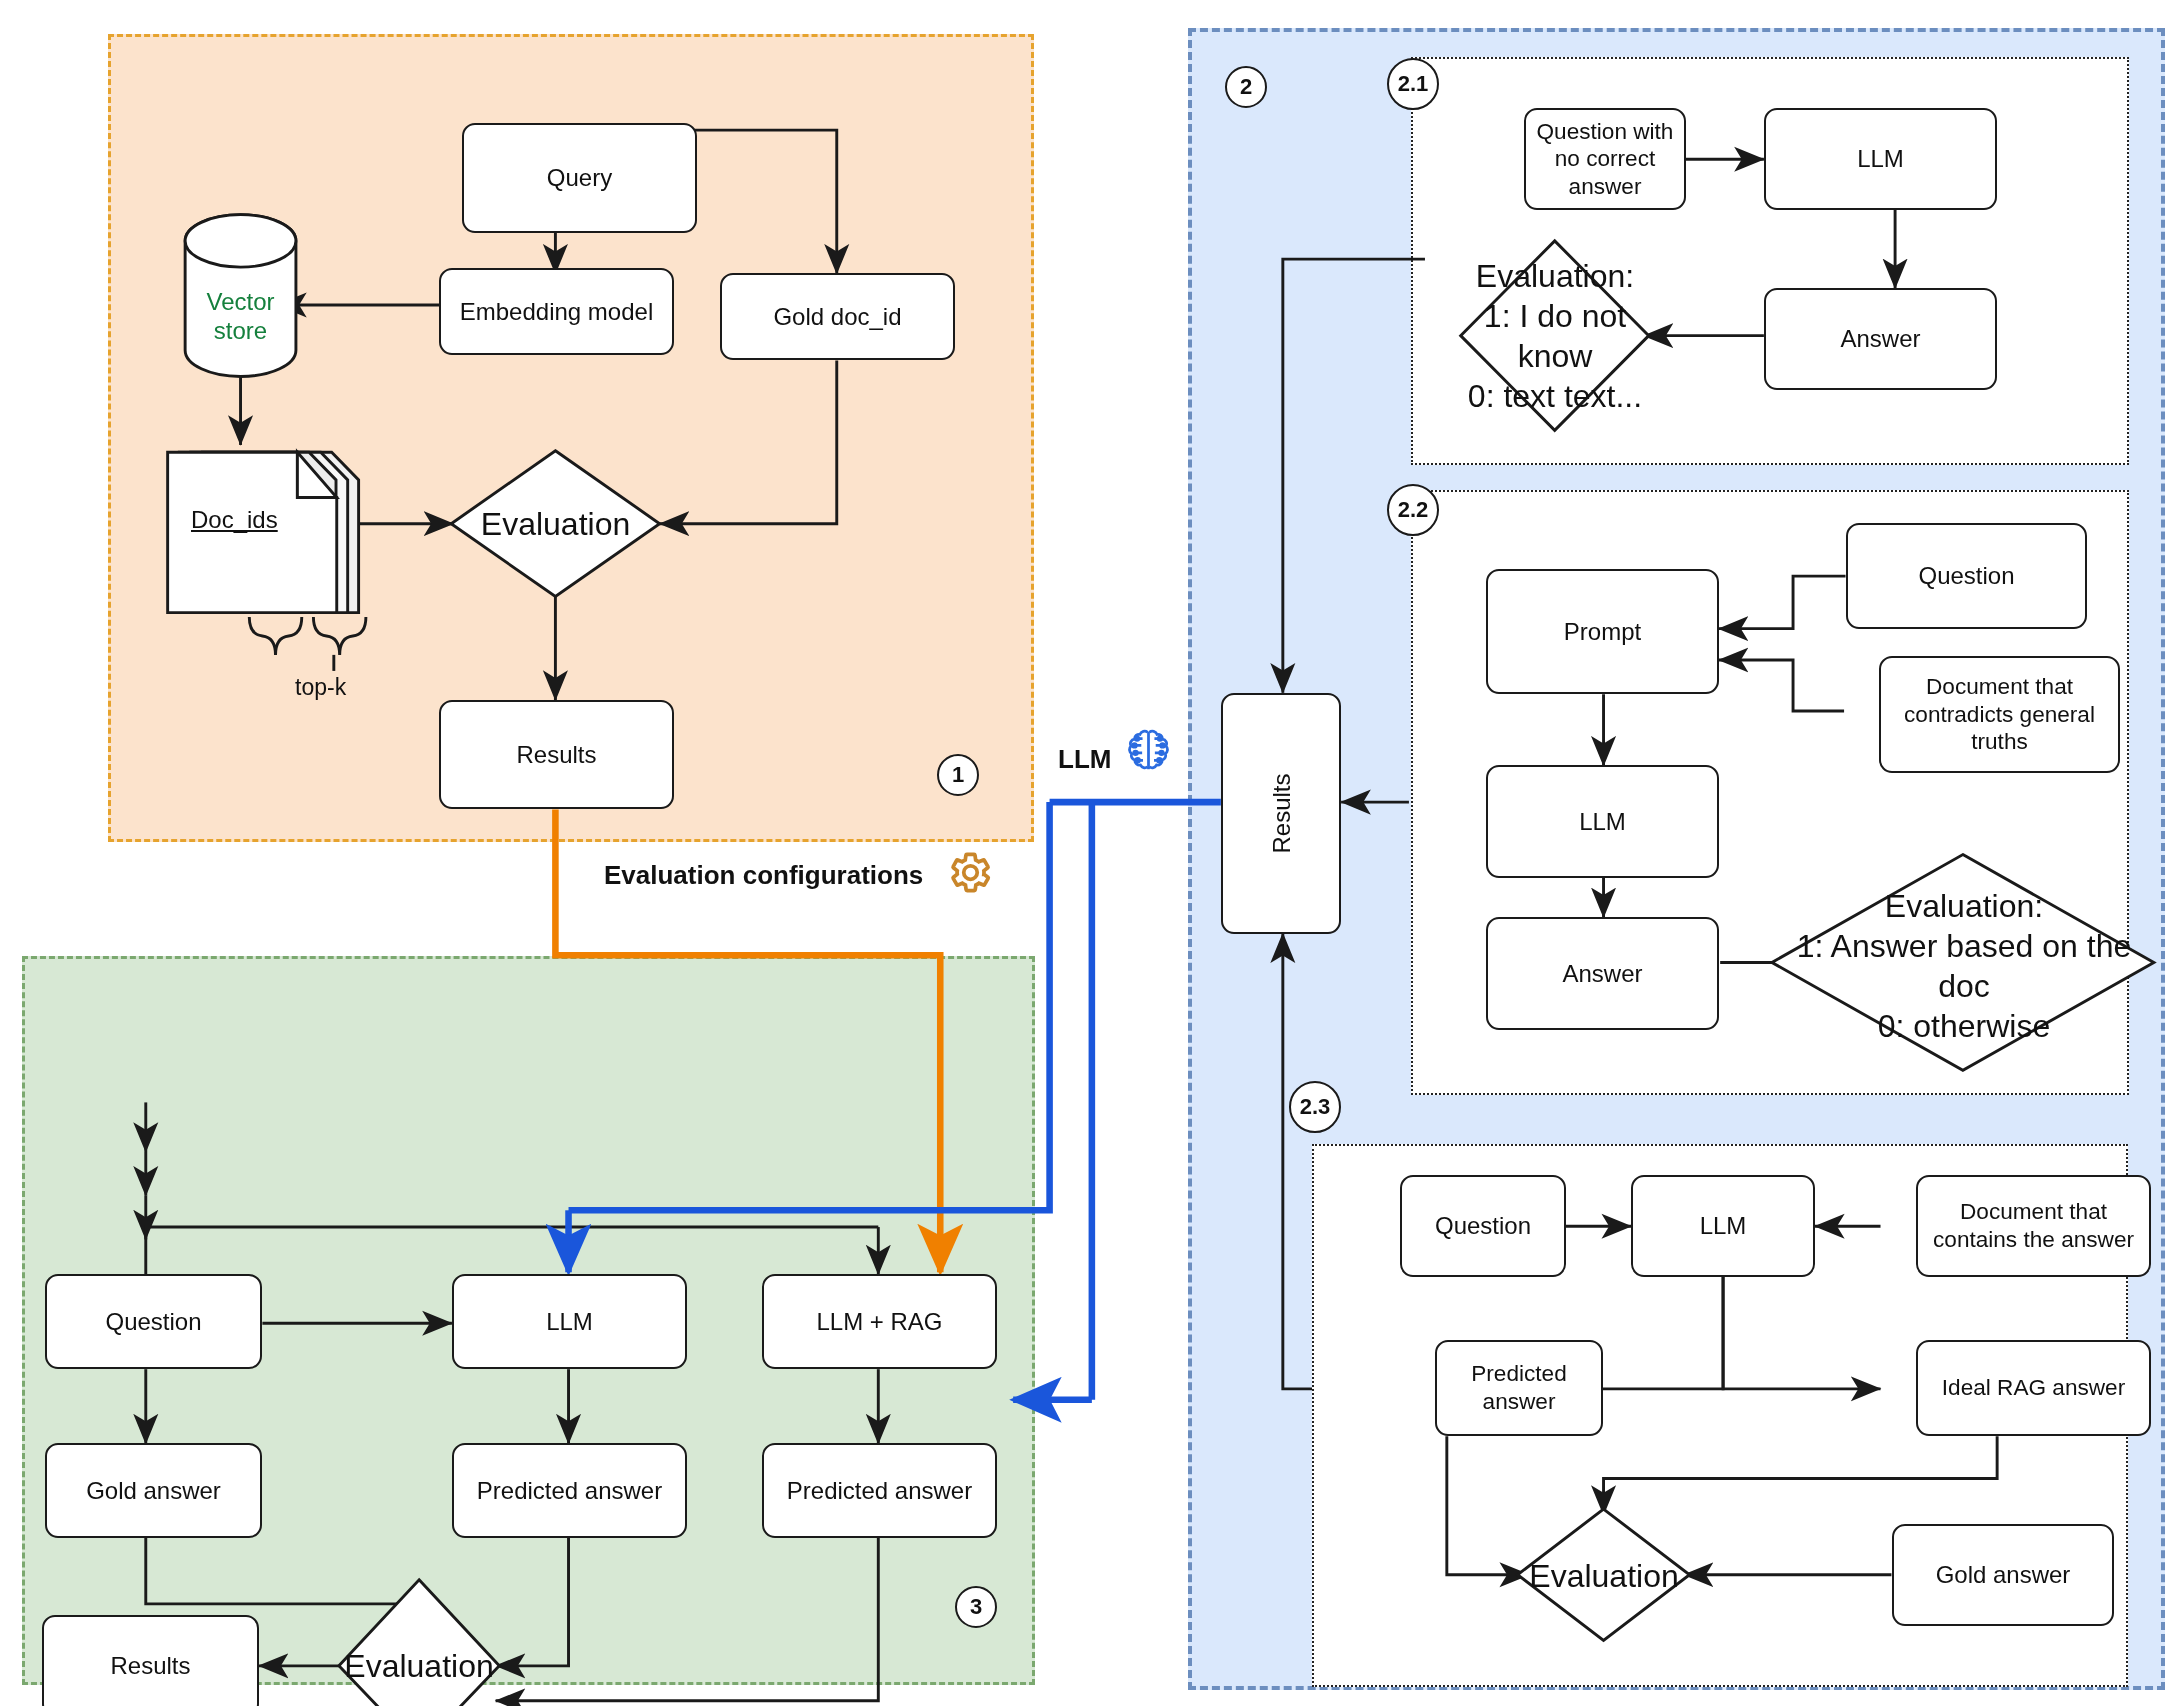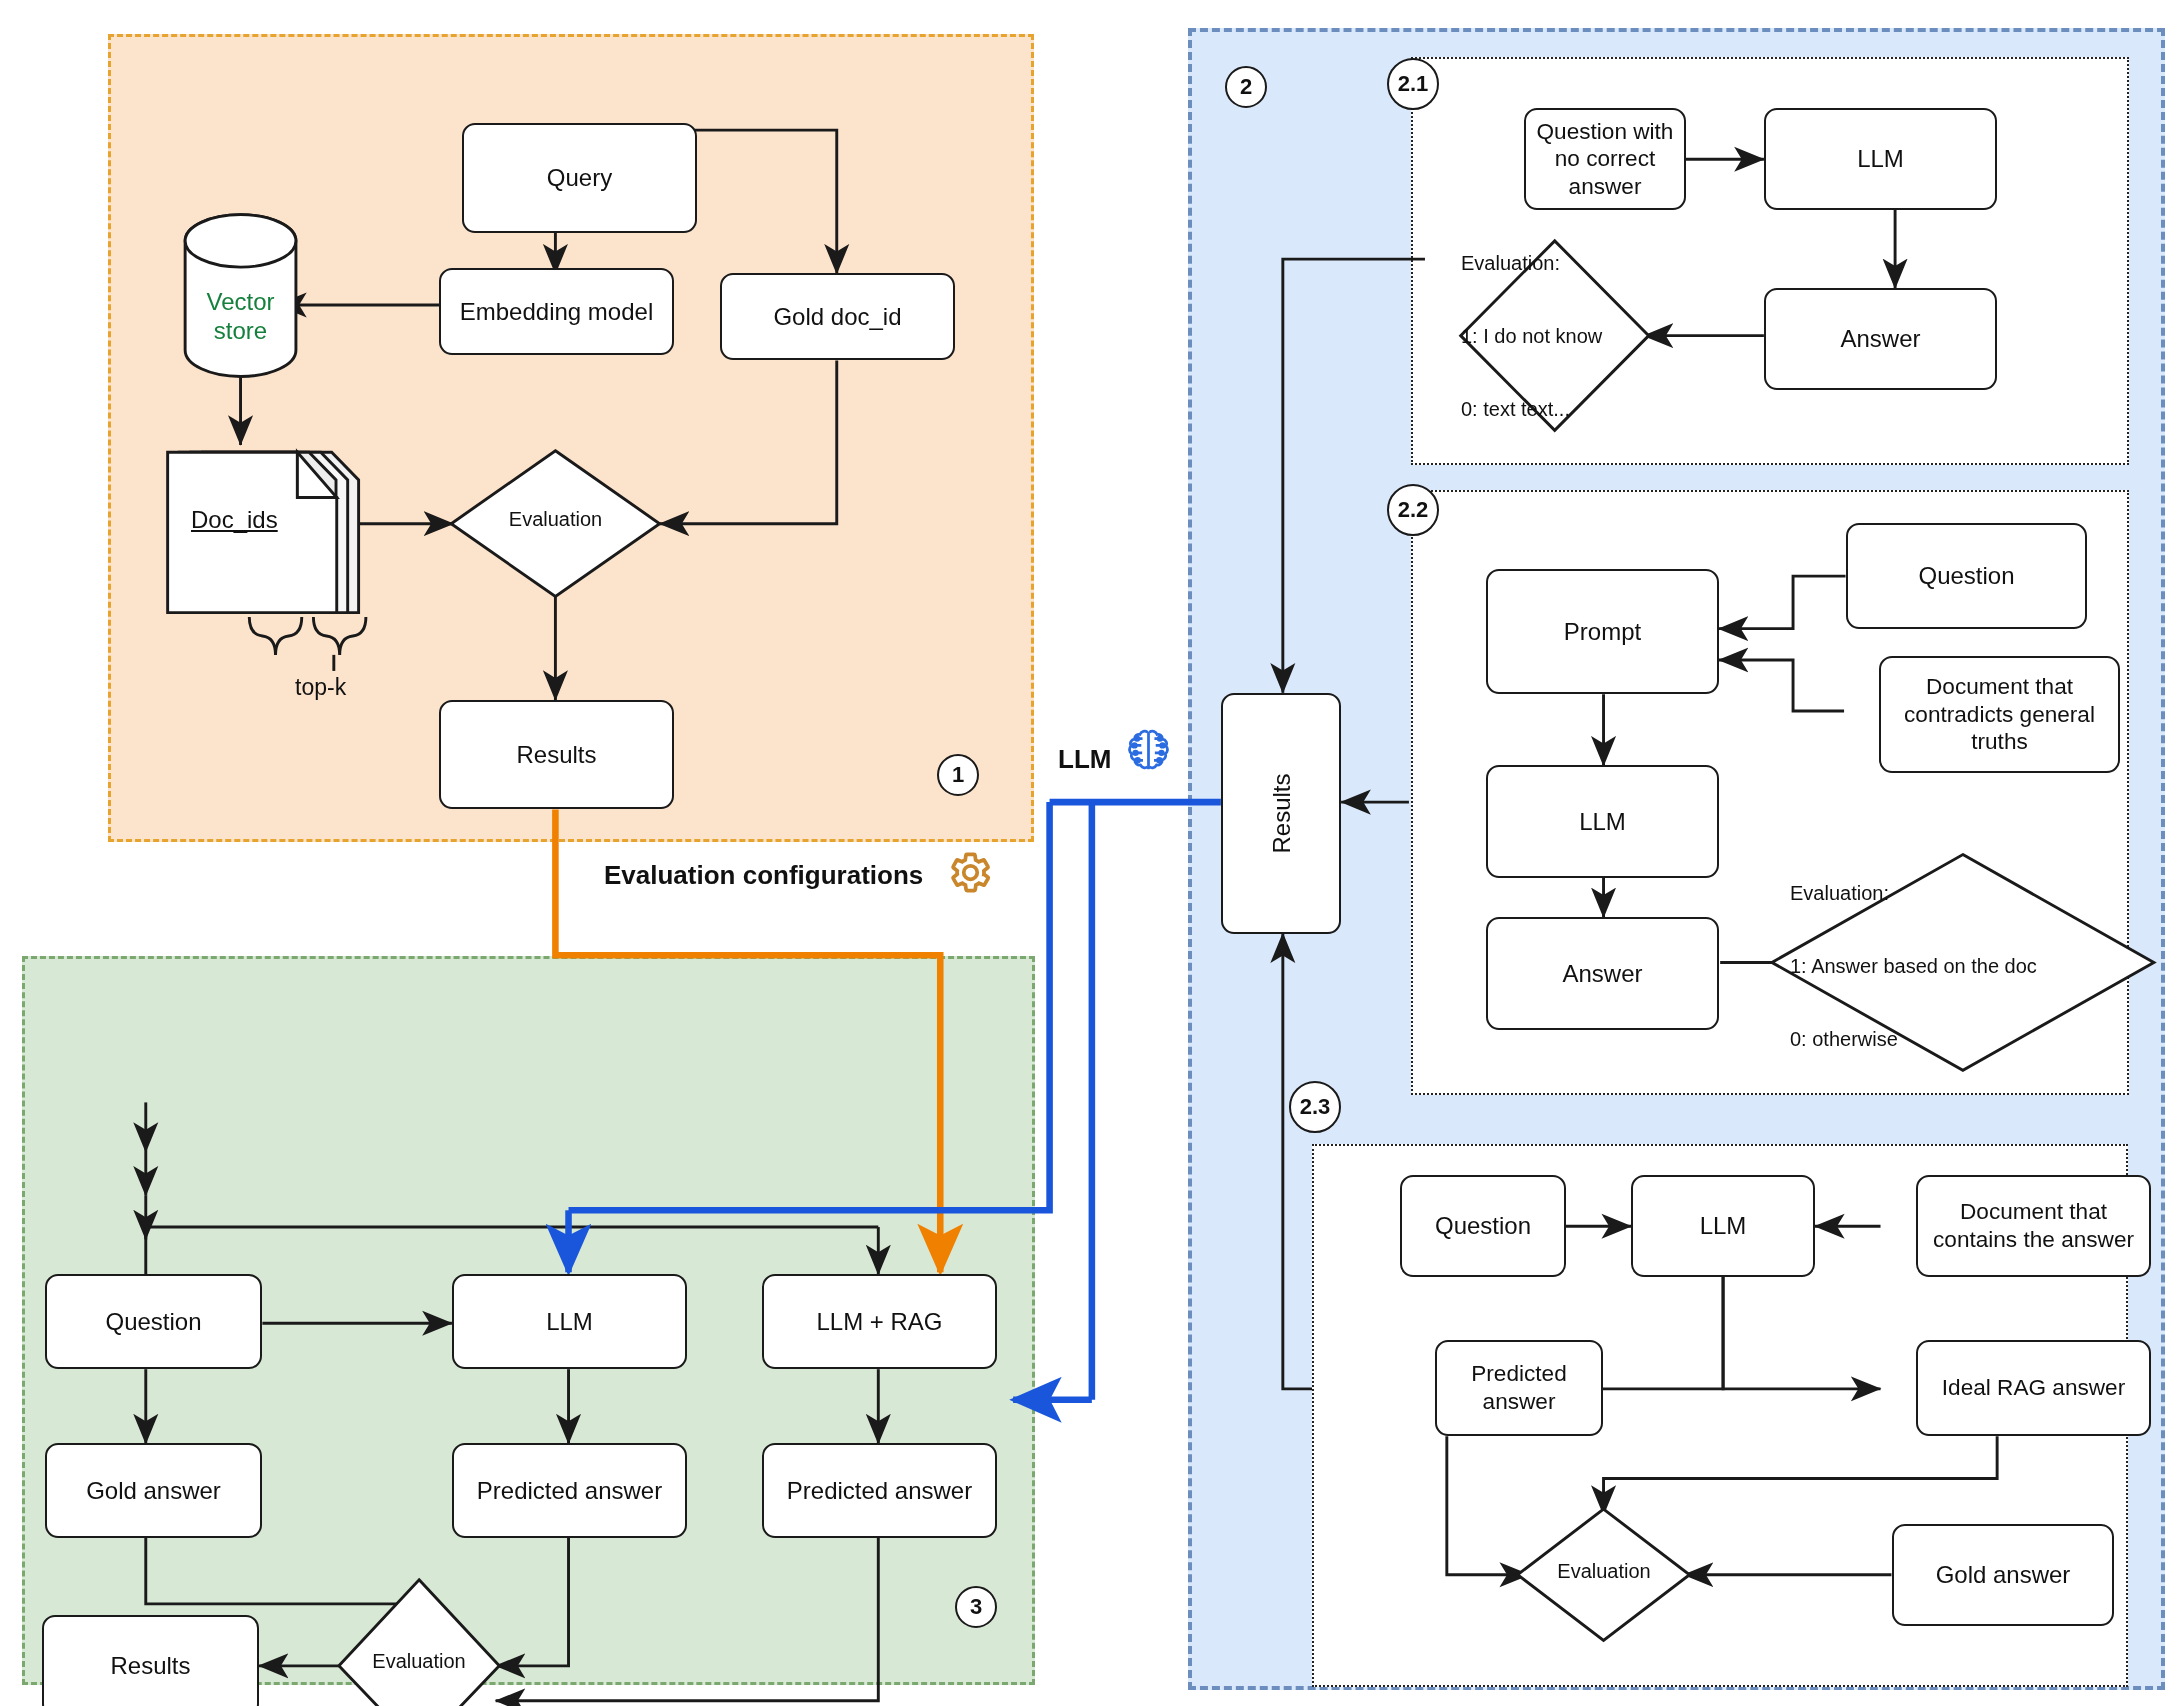--- a/index.html
+++ b/index.html
@@ -13,22 +13,22 @@
   .node.sm{font-size:22.6px;margin-left:35px;}
   .badge{position:absolute;width:42px;height:42px;border-radius:50%;background:#ffffff;
          border:2.9px solid #1a1a1a;display:flex;align-items:center;justify-content:center;
          font-size:22px;font-weight:bold;color:#111;box-sizing:border-box;}
   .badge.wide{width:52px;height:52px;font-size:22px;}
   .panel{position:absolute;box-sizing:border-box;}
   .panel-orange{background:#FCE3CC;border:3.6px dashed #E6A32E;}
   .panel-green{background:#D7E8D4;border:3.6px dashed #7BA86F;}
   .panel-blue{background:#DAE8FC;border:4.4px dashed #6C8EBF;}
   .subpanel{position:absolute;box-sizing:border-box;background:#ffffff;border:2.9px dotted #222222;}
-  .diamond-label{position:absolute;display:flex;align-items:flex-start;justify-content:center;
-        text-align:center;font-size:20px;color:#111;line-height:1.25;pointer-events:none;gap:48px;}
+  .diamond-label{position:absolute;display:flex;align-items:center;justify-content:center;
+        text-align:center;font-size:32px;color:#111;line-height:1.25;pointer-events:none;}
   .rot-label{position:absolute;font-size:24px;color:#111;
         transform:rotate(-90deg);transform-origin:center center;white-space:nowrap;}
   .cfg-label{position:absolute;font-size:26px;font-weight:bold;color:#111;white-space:nowrap;}
   .llm-label{position:absolute;font-size:26px;font-weight:bold;color:#111;white-space:nowrap;}
   .topk-label{position:absolute;font-size:23px;color:#111;white-space:nowrap;}
   .docs-label{position:absolute;font-size:24px;color:#111;white-space:nowrap;}
   .vs-label{position:absolute;font-size:24px;color:#15803d;text-align:center;line-height:1.2;}
   .icon-gear{position:absolute;}
   .icon-brain{position:absolute;}
 </style>

